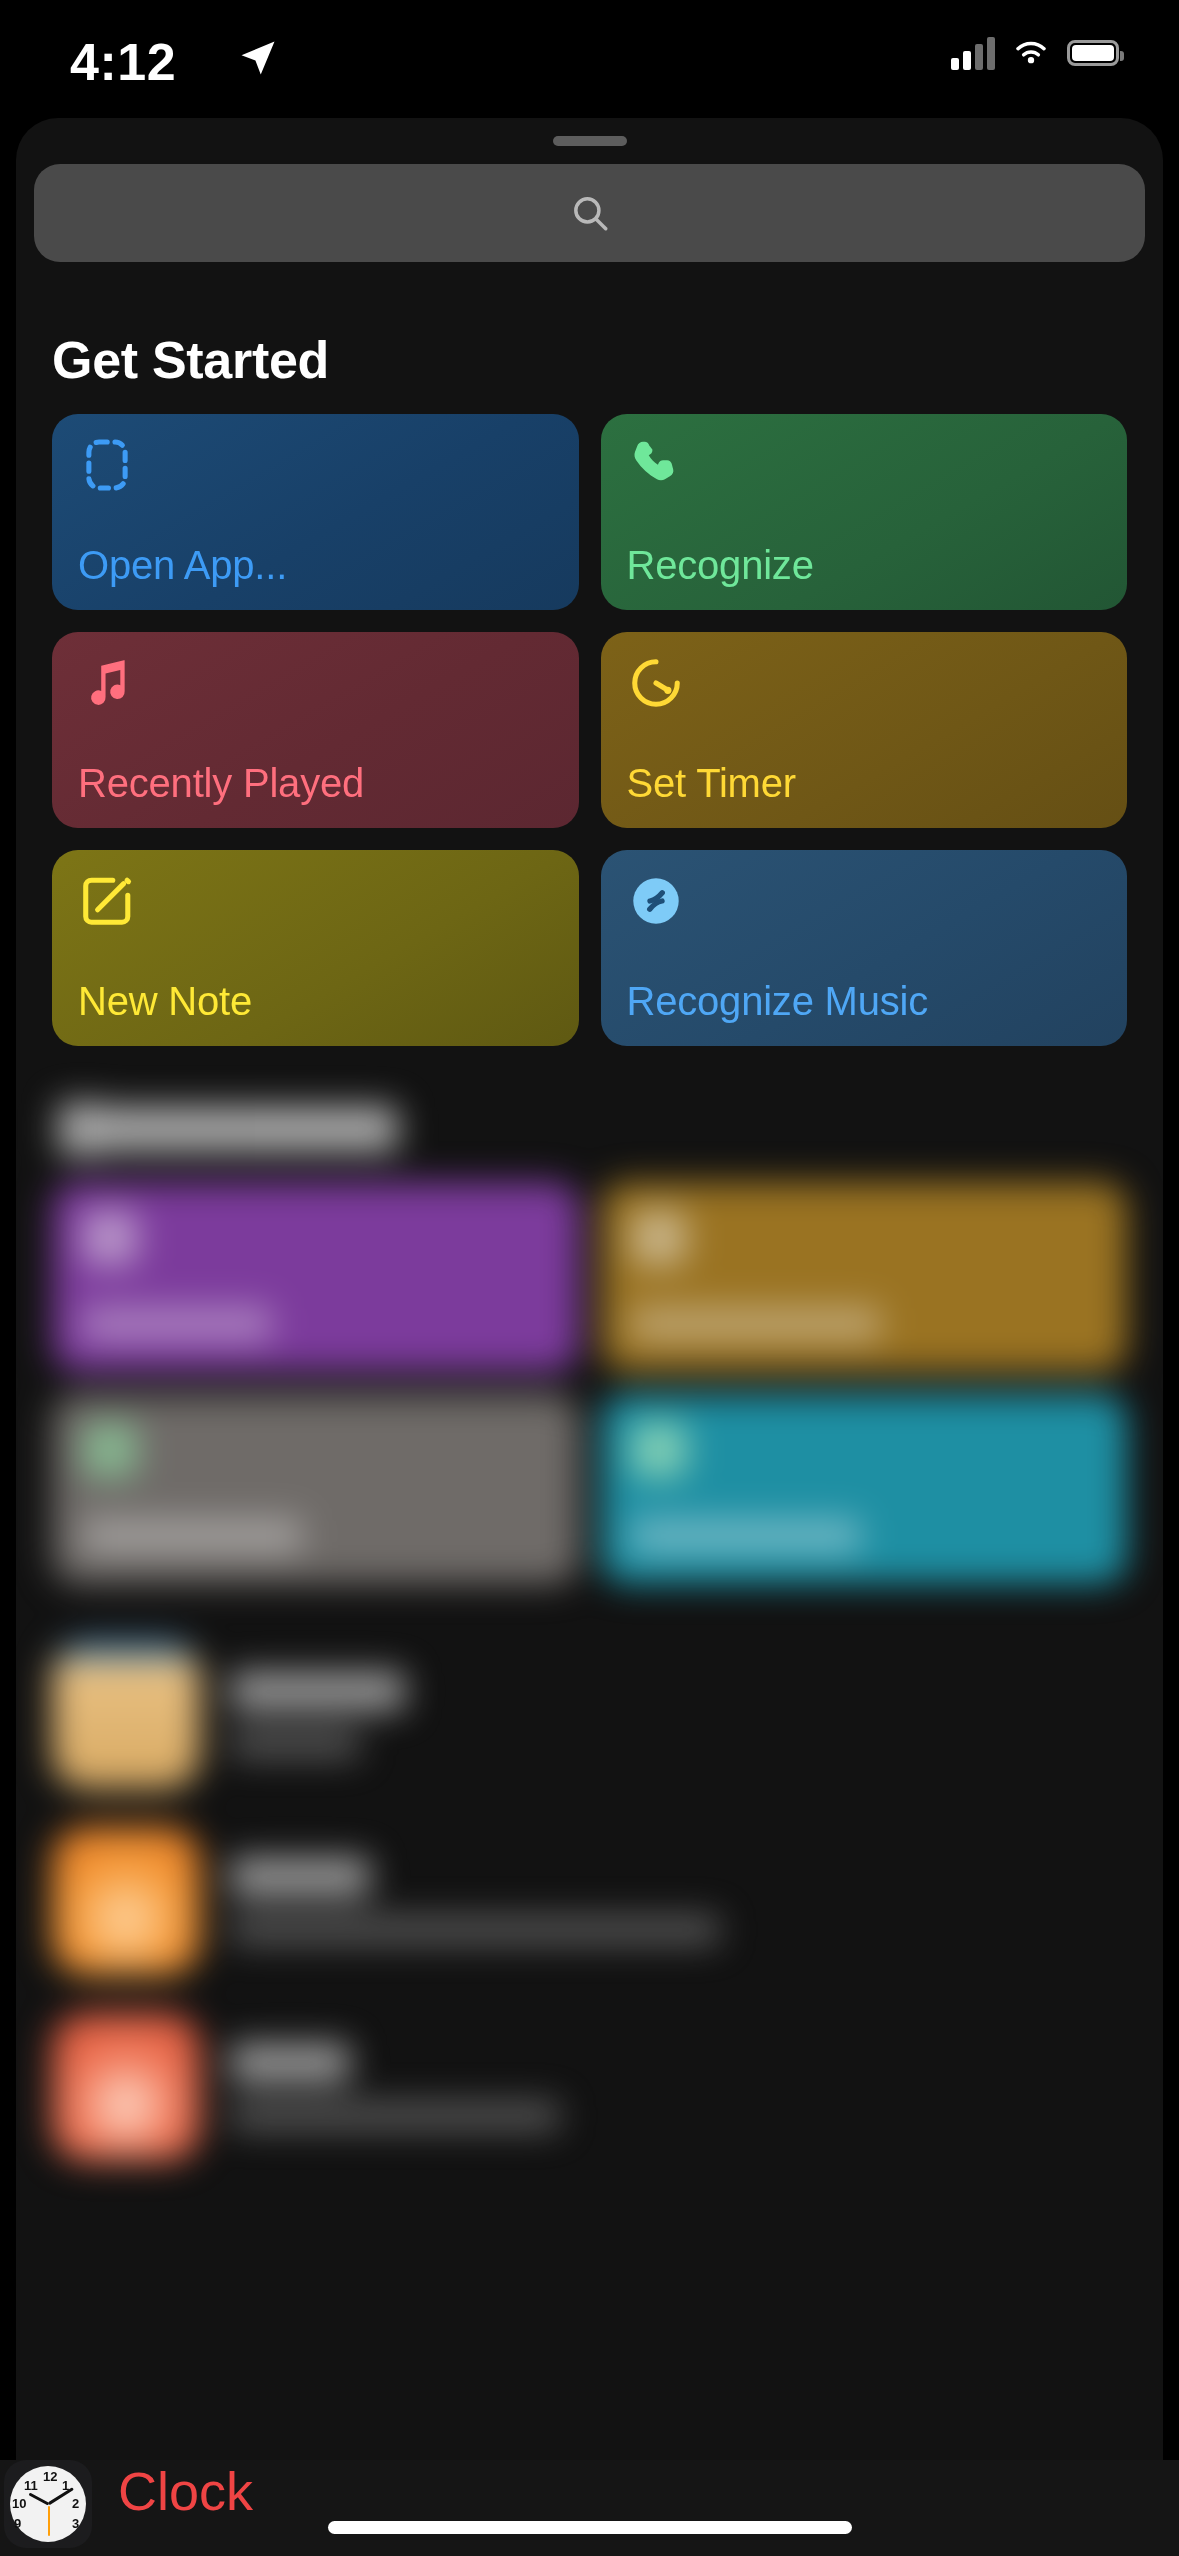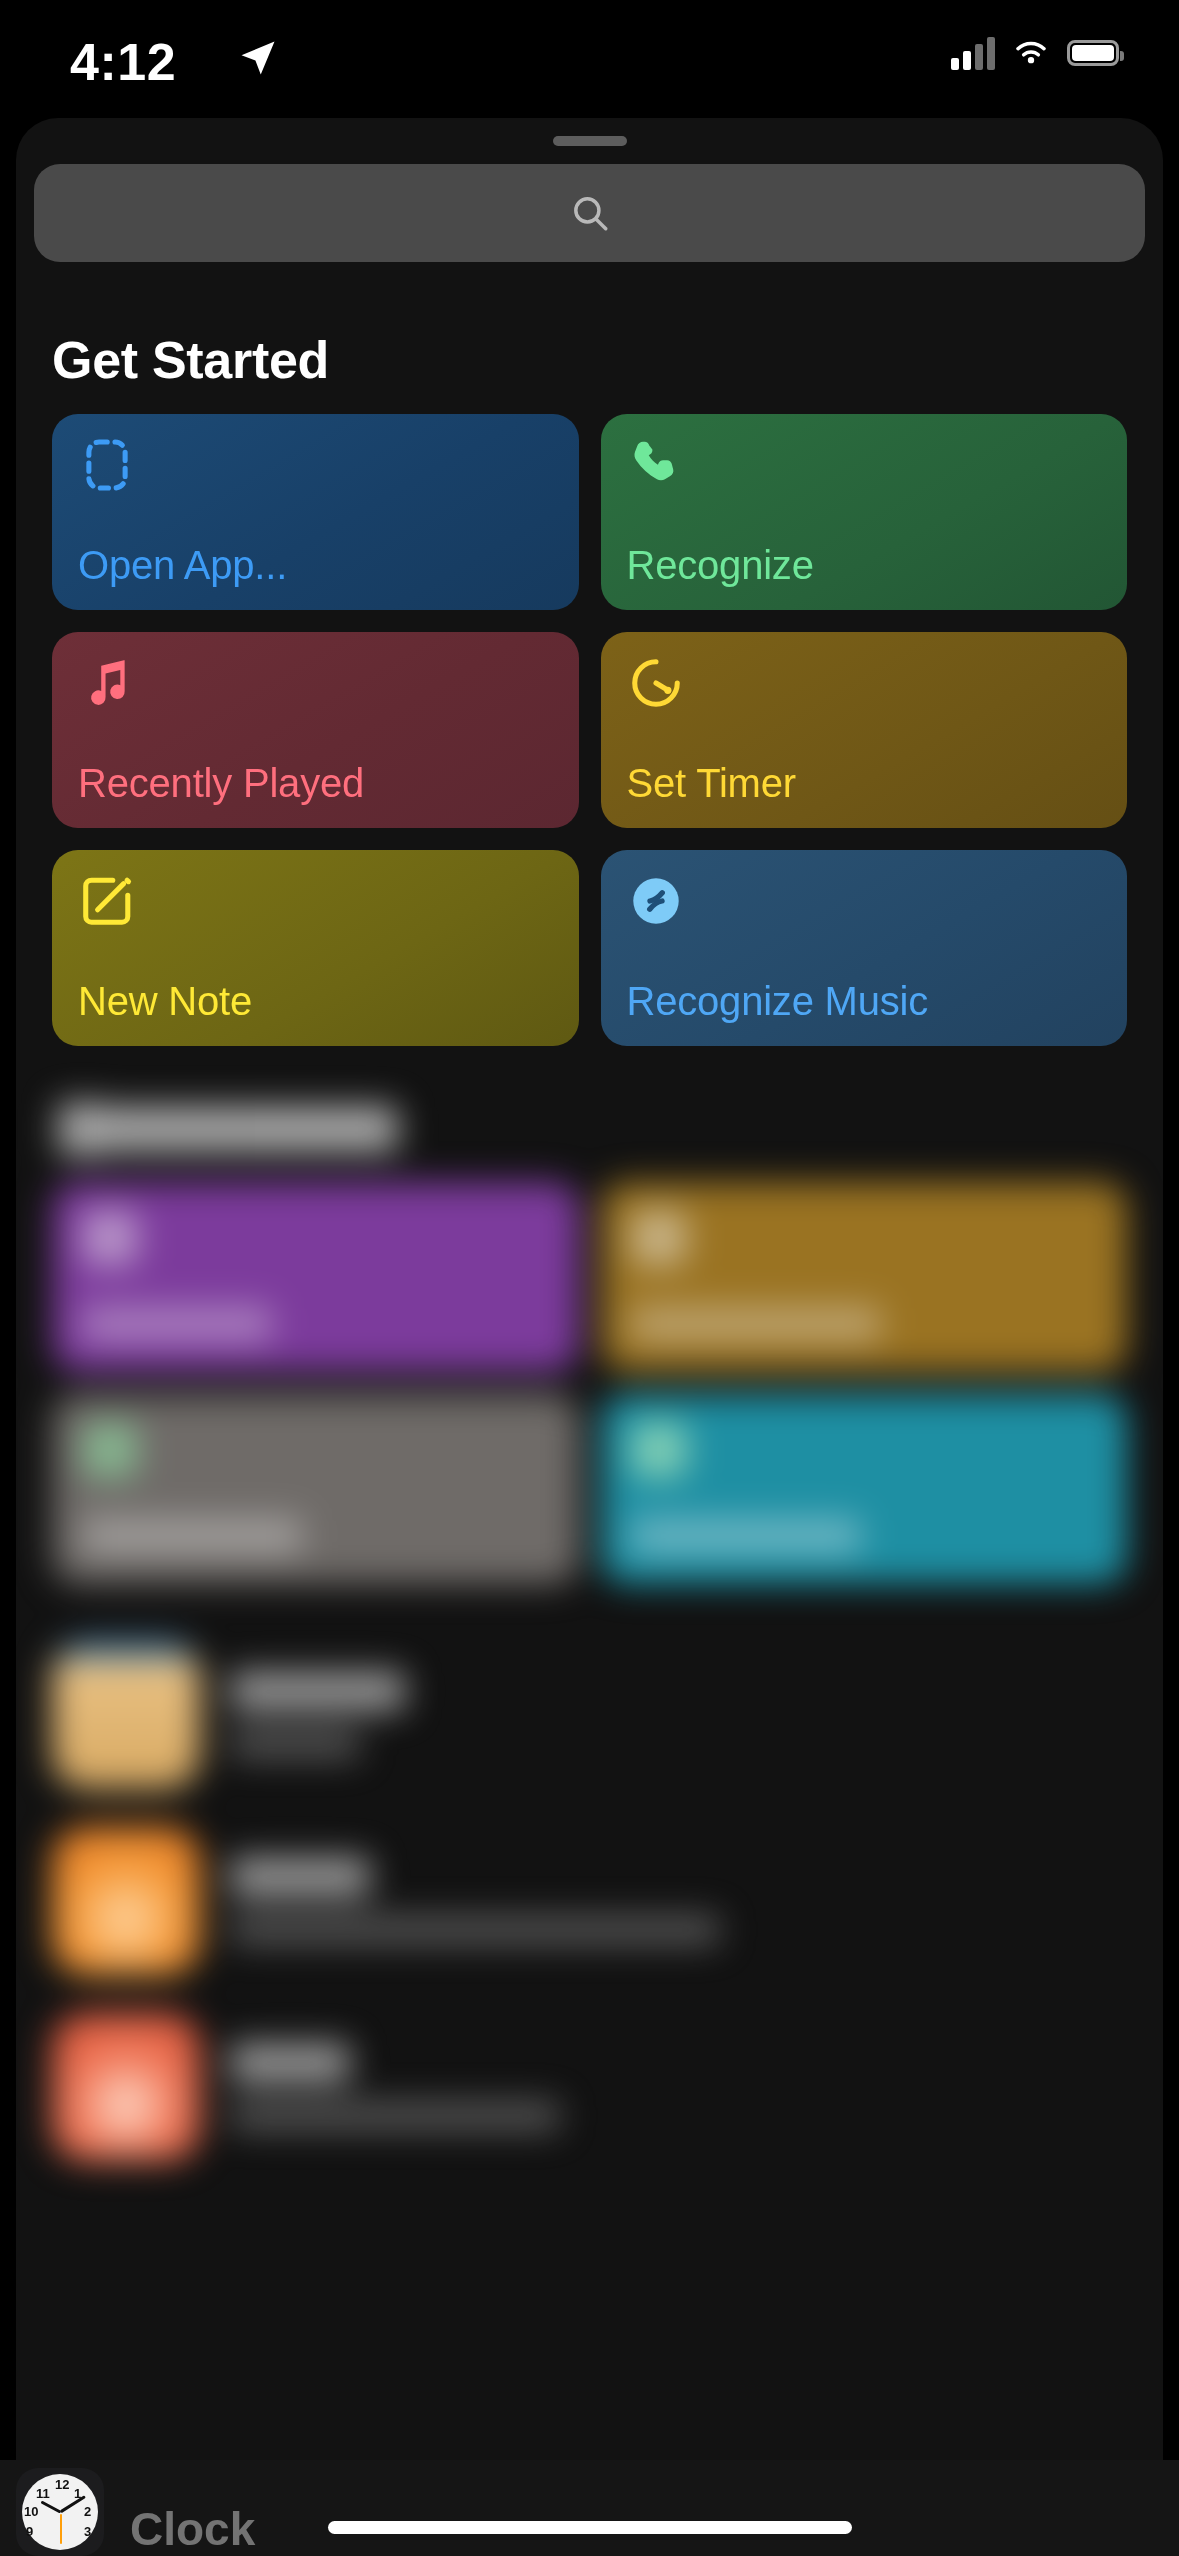--- a/index.html
+++ b/index.html
@@ -111,35 +111,35 @@
   .br-txt { flex:1; }
   .br-t1 { height:40px; border-radius:8px; background:#b5b5b5; opacity:.8; }
   .br-t2 { height:30px; margin-top:18px; border-radius:8px; background:#8b8b8b; opacity:.55; }
   .i-manila { background:linear-gradient(180deg,#4b7fa6 0%,#4b7fa6 12%,#e9c183 13%,#d8aa63 100%); }
   .i-orange { background:radial-gradient(circle at 50% 62%, #ffd9a8 0%, #f59a3a 45%, #e2741d 100%); }
   .i-red    { background:radial-gradient(circle at 50% 62%, #ffe3d3 0%, #f1795a 42%, #d44b30 100%); }
 
   
   .bottom-row {
     position:absolute; left:0; right:0; bottom:0; height:96px;
-    display:flex; align-items:flex-end; padding-left:16px; gap:26px;
+    display:flex; align-items:flex-start; padding-left:4px; gap:26px;
     background:#151515;
   }
   .clock-ico {
     width:88px; height:88px; border-radius:22px; background:#1c1c1e;
     position:relative; flex:0 0 auto; overflow:hidden;
   }
   .clock-face {
     position:absolute; left:6px; top:6px; width:76px; height:76px;
     border-radius:50%; background:#f2f2f2;
   }
   .clock-num { position:absolute; font-size:13px; font-weight:700; color:#111;
      font-family:"Liberation Sans", sans-serif; }
   .hand { position:absolute; background:#111; border-radius:2px; transform-origin:bottom center; }
-  .bottom-label { font-size:46px; font-weight:700; color:#737373; }
+  .bottom-label { font-size:54px; font-weight:400; color:#ef4444; }
   .home-indicator {
     position:absolute; left:50%; transform:translateX(-50%); bottom:22px;
     width:524px; height:13px; border-radius:8px; background:#fff;
   }
 </style>
 </head>
 <body>
 
 <div class="phone">
 

